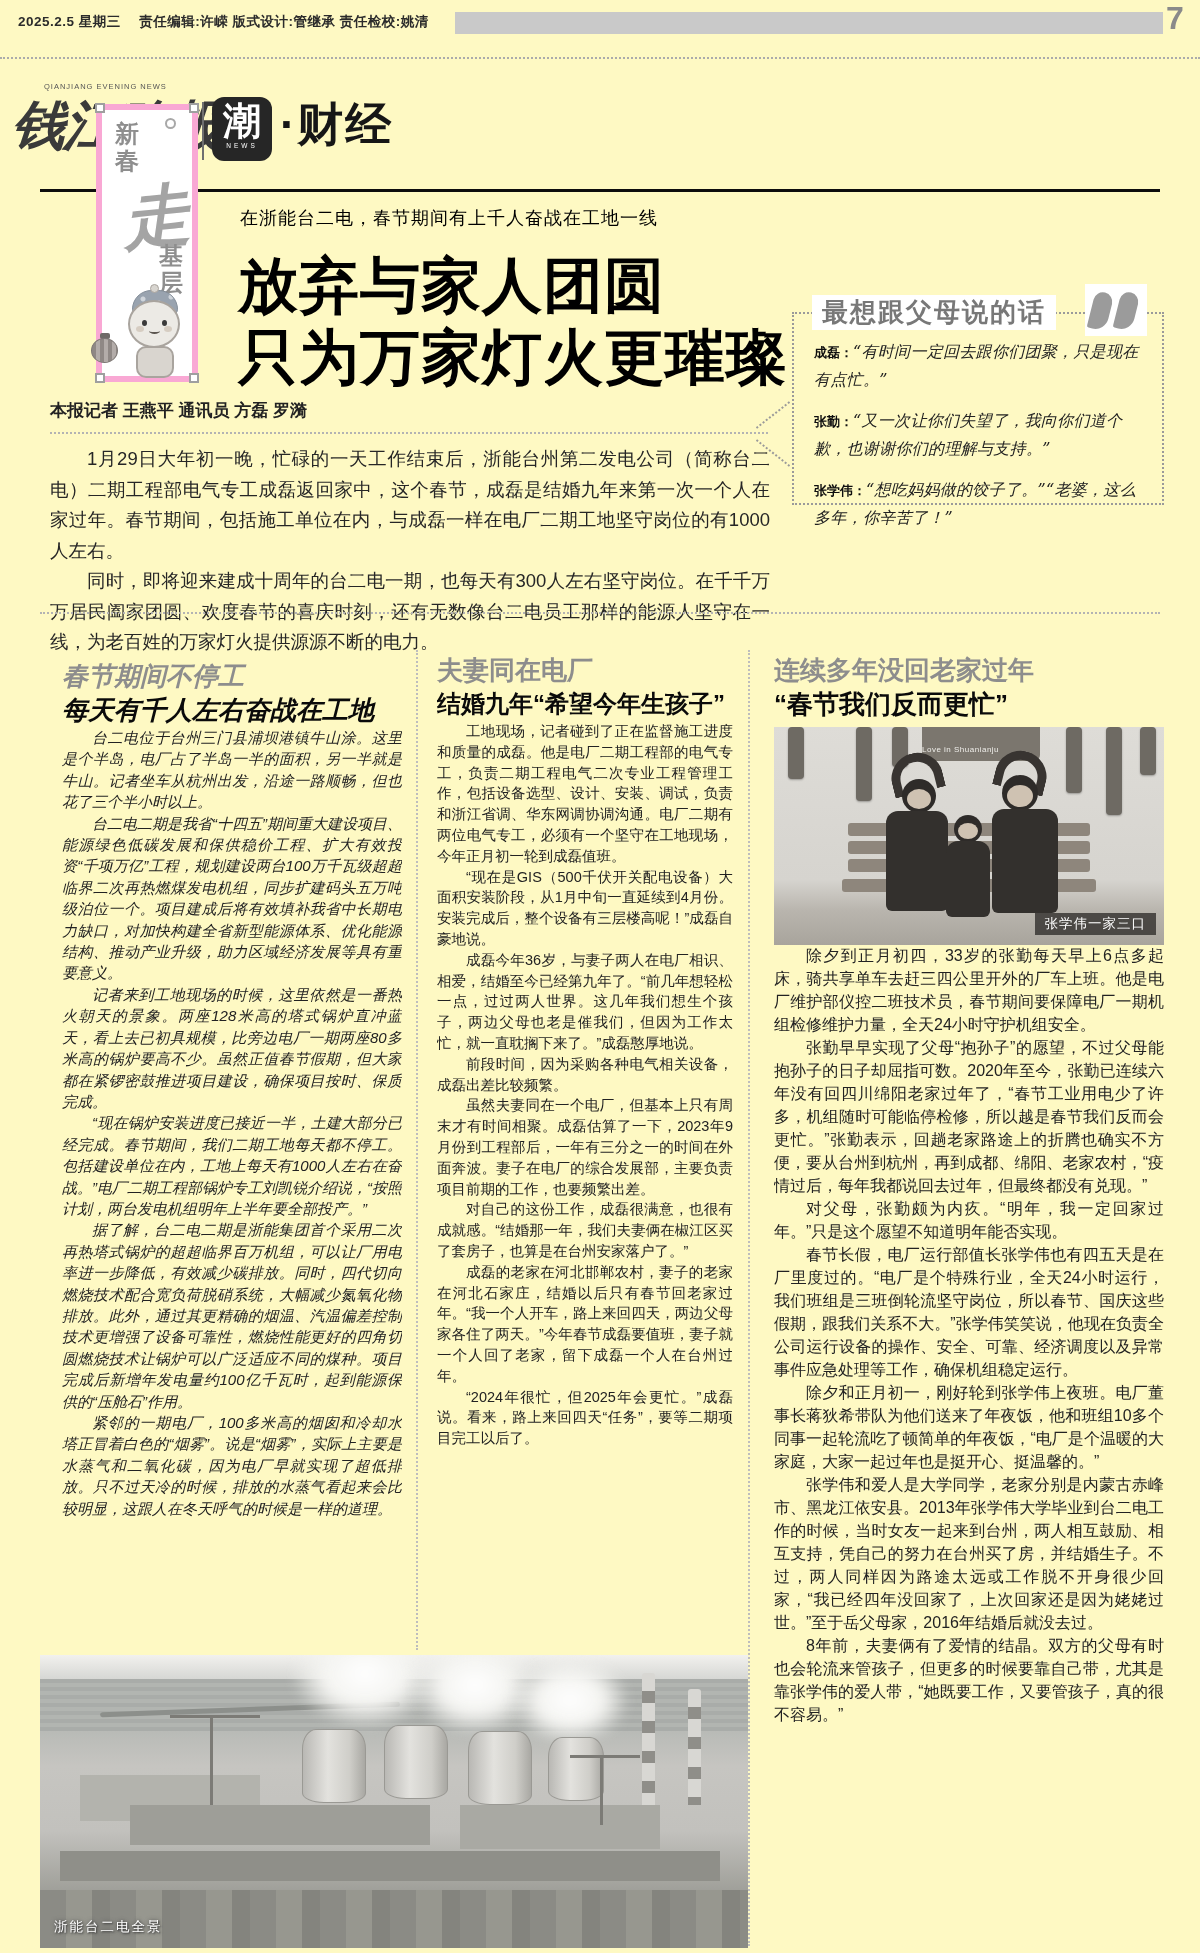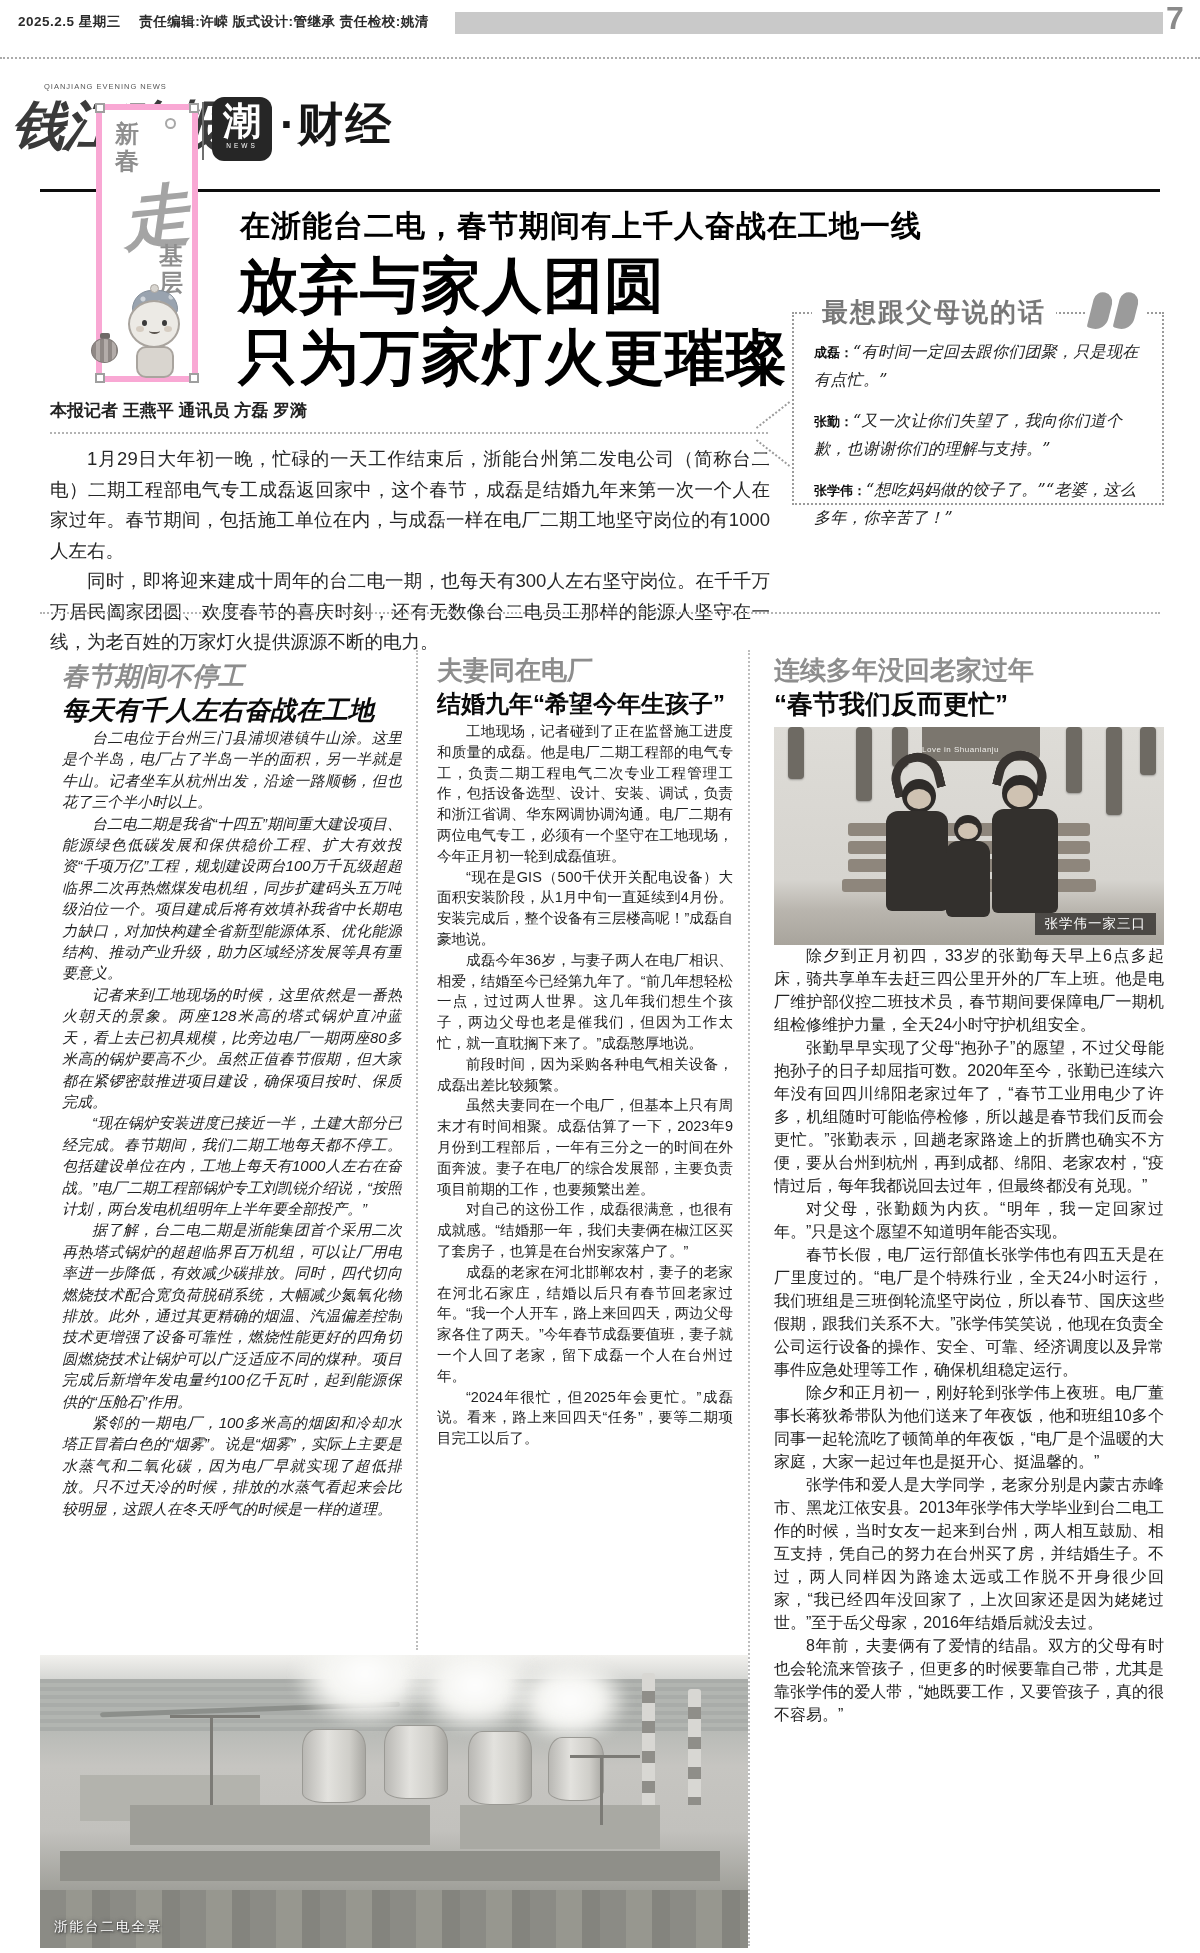--- a/index.html
+++ b/index.html
@@ -1,17 +1,17 @@
 <!DOCTYPE html>
 <html><head>
 <meta charset="utf-8">
 <style>
   * { margin:0; padding:0; box-sizing:border-box; }
   body { background:#e9e9e9; font-family:"Liberation Sans", sans-serif; }
-  .page { position:relative; width:1200px; height:1953px; margin:0 auto; background:#ffffff; overflow:hidden; color:#1c1c1c; }
+  .page { position:relative; width:1200px; height:1953px; margin:0 auto; background:#fef9c3; overflow:hidden; color:#1c1c1c; }
   .abs { position:absolute; }
 
   
   .topbar-text { left:18px; top:13px; font-size:13.5px; font-weight:bold; color:#2b2b2b; letter-spacing:0.5px; }
   .topbar-fill { left:455px; top:12px; width:708px; height:22px; background:#c9c9c9; }
   .page-number { left:1166px; top:0px; font-size:32px; font-weight:bold; color:#8a8a8a; }
   .top-dotted { left:0; top:57px; width:1200px; border-top:2px dotted #ababab; }
 
   
   .logo-en { left:44px; top:82px; font-size:7.5px; color:#555; letter-spacing:1px; }
@@ -41,21 +41,21 @@
            background:radial-gradient(circle at 10px 8px,#cfd4da 2px,transparent 3px),
                       radial-gradient(circle at 26px 12px,#cfd4da 2px,transparent 3px),
                       radial-gradient(circle at 38px 6px,#cfd4da 2px,transparent 3px),#99a3af; border:1.5px solid #848e99; }
   .m-pom { position:absolute; left:46px; top:-8px; width:9px; height:9px; border-radius:50%; background:#d8d5d0; border:1px solid #a9a49e; }
   .m-eye { position:absolute; top:28px; width:5px; height:6px; border-radius:50%; background:#3a3a3a; }
   .m-smile { position:absolute; left:45px; top:36px; width:11px; height:6px; border-bottom:2px solid #5c5650; border-radius:50%; }
   .m-cheek { position:absolute; top:34px; width:8px; height:6px; border-radius:50%; background:#d6cdc2; }
   .m-body { position:absolute; left:32px; top:54px; width:38px; height:32px; border-radius:10px; background:#d9d5cf; border:2px solid #a9a49e; }
 
   
-  .kicker { left:240px; top:206px; font-size:30px; font-weight:700; color:#000; letter-spacing:1px; }
+  .kicker { left:240px; top:206px; font-size:18px; font-weight:400; color:#000; letter-spacing:1px; }
   .headline { font-size:60px; font-weight:900; color:#000; letter-spacing:1px; font-family:"Liberation Sans", sans-serif; }
   .hl1 { left:238px; top:246px; } .hl2 { left:238px; top:318px; }
 
   .byline { left:50px; top:399px; font-size:17px; font-weight:bold; color:#222; }
   .byline-rule { left:50px; top:432px; width:718px; border-top:2px dotted #b3b3b3; }
 
   .lead { left:50px; top:444px; width:720px; font-size:18.5px; line-height:30.5px; text-align:justify; color:#262626; }
   .lead p { text-indent:2em; }
 
   

